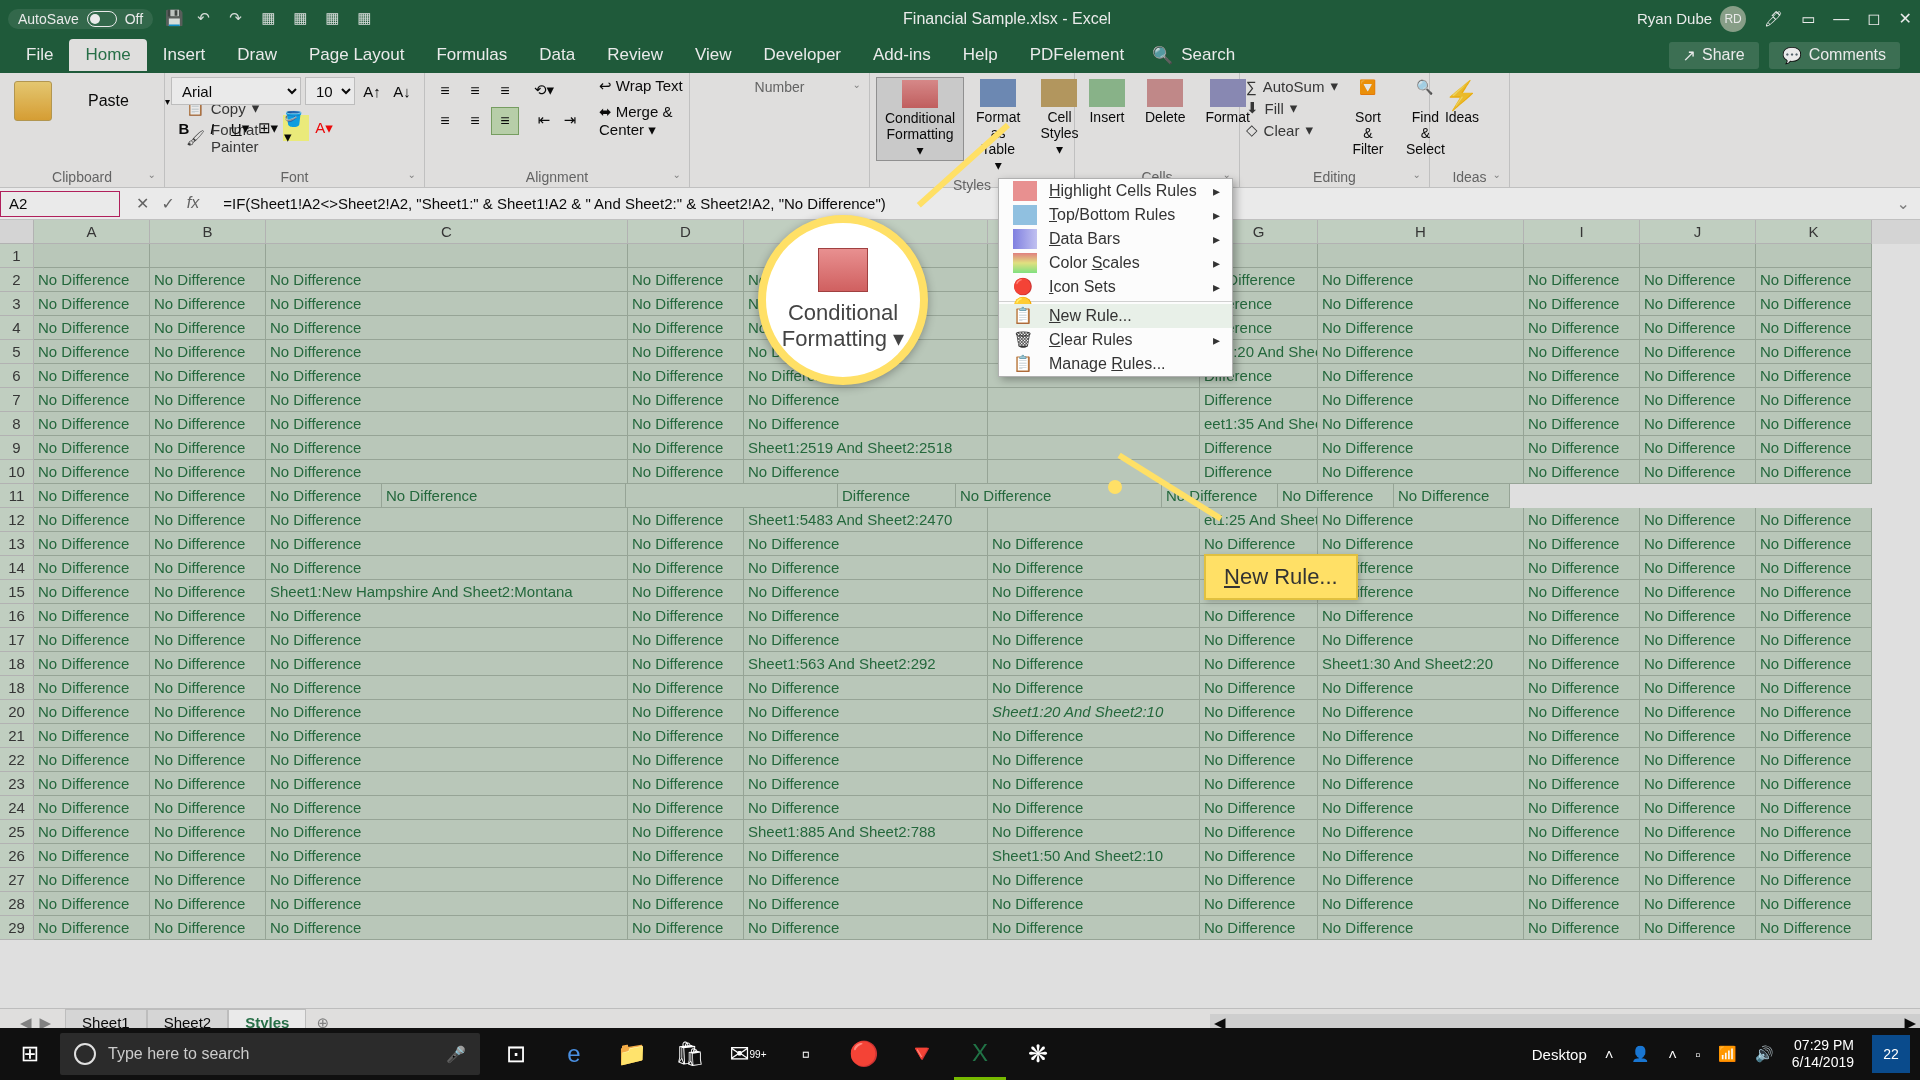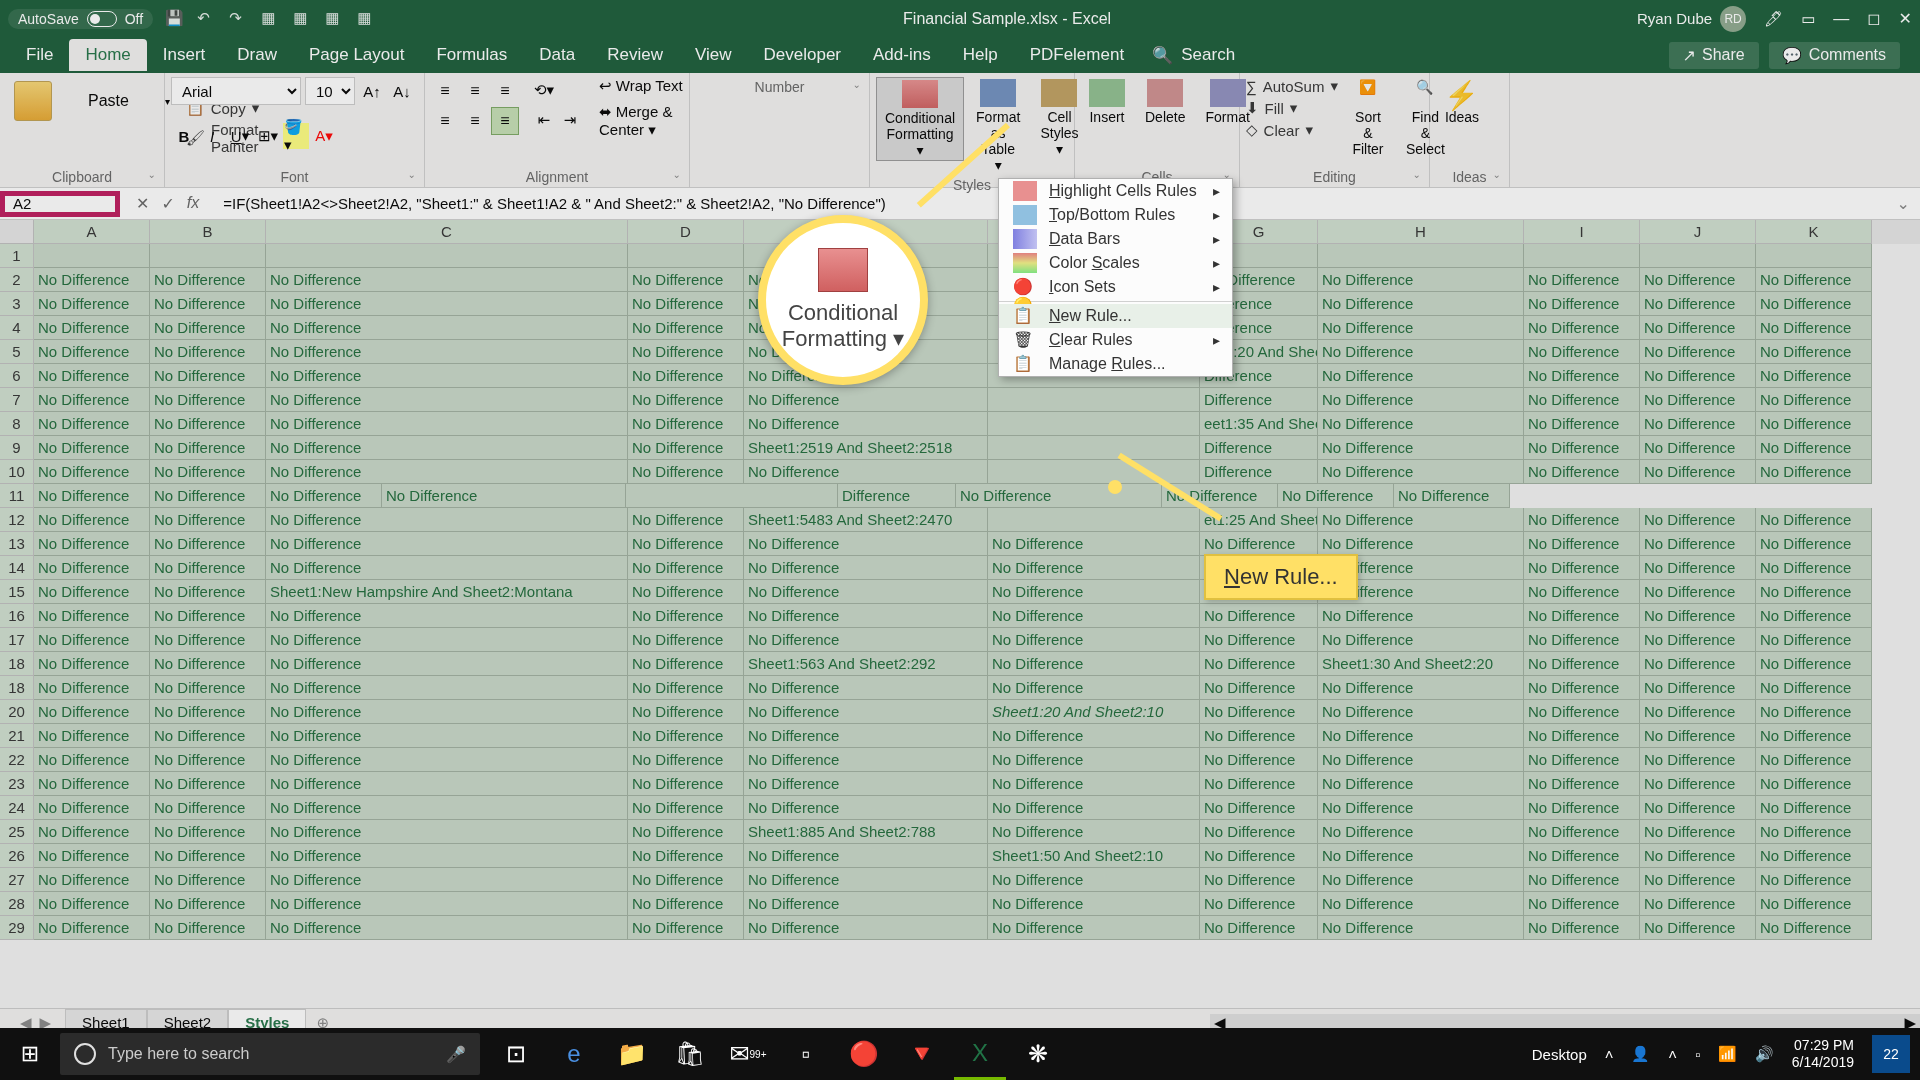--- a/index.html
+++ b/index.html
@@ -33,21 +33,21 @@
 .group-label { text-align:center; color:#666; font-size:14px; padding:2px 0; position:relative; }
 .group-label::after { content:'⌄'; position:absolute; right:2px; font-size:10px; color:#888; }
 
 .clipboard-group { width: 165px; }
 .paste-btn { display:flex; flex-direction:row; align-items:center; padding:4px 8px;gap:36px; }
 .paste-icon { width:38px; height:40px; background:linear-gradient(#f8d775,#e8a830); border:1px solid #c0a050; border-radius:3px; }
 .clip-small { display:flex; flex-direction:column; gap:4px; font-size:15px; color:#333; margin-left:4px; }
 .clip-item { display:flex; align-items:center; gap:6px; cursor:pointer; }
 
 .font-group { width: 260px; }
-.font-row { display:flex; gap:4px; align-items:center; margin-bottom:14px; }
+.font-row { display:flex; gap:4px; align-items:center; margin-bottom:6px; }
 .font-select { height:28px; border:1px solid #ccc; background:#fff; padding:0 6px; font-size:15px; }
 .font-name { width:130px; }
 .font-size { width:50px; }
 .font-btns { display:flex; gap:2px; }
 .fbtn { width:26px; height:26px; display:flex; align-items:center; justify-content:center; border:1px solid transparent; cursor:pointer; font-size:15px; }
 
 .align-group { width: 265px; }
 .align-grid { display:grid; grid-template-columns:repeat(3,28px); grid-template-rows:repeat(2,28px); gap:2px; }
 .align-cell { display:flex; align-items:center; justify-content:center; border:1px solid transparent; }
 .align-cell.active { background:#c5e0b4; border-color:#7ba862; }
@@ -63,21 +63,21 @@
 .style-icon { width:36px; height:28px; margin-bottom:2px; }
 
 .cells-group { width: 165px; }
 .editing-group { width: 190px; }
 .ideas-group { width: 80px; }
 
 .edit-item { display:flex; align-items:center; gap:6px; font-size:15px; color:#333; margin-bottom:4px; }
 
 
 .formula-bar { height: 32px; background: #fff; border-bottom: 1px solid #d0d0d0; display: flex; align-items: center; }
-.name-box { width: 120px; height: 26px; border: 5px solid #be185d; padding: 0 8px; background:#fff; font-size:15px; }
+.name-box { width: 120px; height: 26px; border: 1px solid #be185d; padding: 0 8px; background:#fff; font-size:15px; }
 .fx-btns { display:flex; gap:12px; padding:0 16px; color:#666; font-size:16px; }
 .formula-input { flex:1; padding:0 8px; font-size:15px; border:none; outline:none; }
 
 
 .col-headers { height: 24px; display: flex; background: #e6e6e6; }
 .corner { width: 34px; border-right:1px solid #c0c0c0; border-bottom:1px solid #c0c0c0; background:#e6e6e6; }
 .col-h { border-right:1px solid #c0c0c0; border-bottom:1px solid #c0c0c0; text-align:center; font-size:15px; color:#333; line-height:24px; background:#d0e0d0; }
 
 
 .grid-area { position: relative; }

